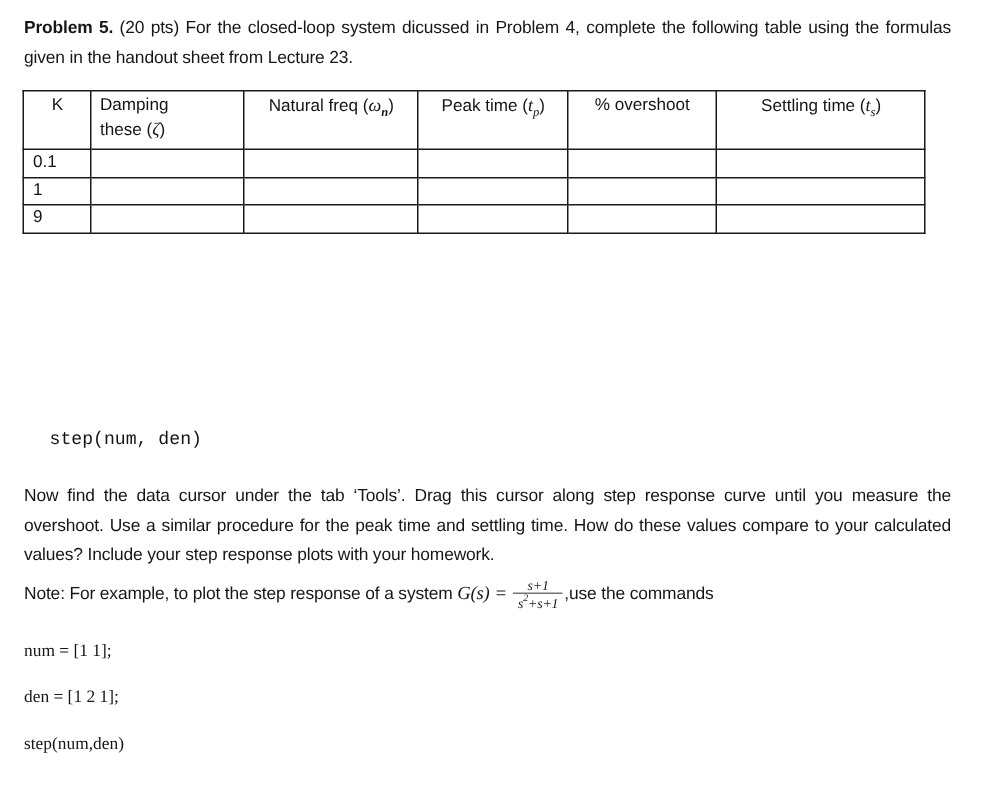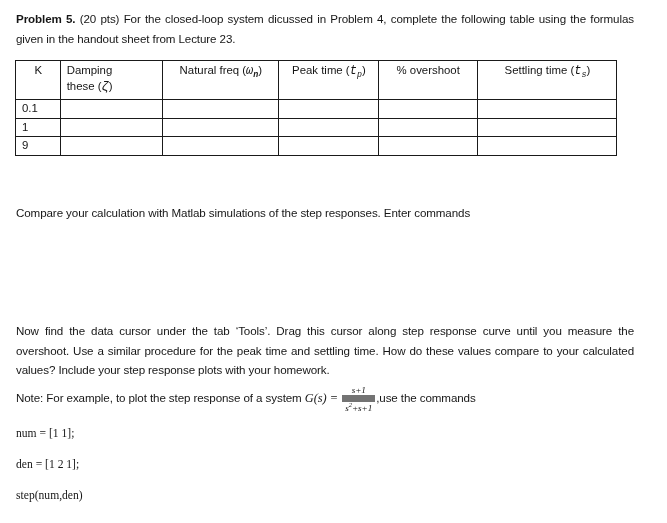--- a/index.html
+++ b/index.html
@@ -76,21 +76,21 @@
   
   col.c1 { width: 36px; }
   col.c2 { width: 82px; }
   col.c3 { width: 94px; }
   col.c4 { width: 80px; }
   col.c5 { width: 80px; }
   col.c6 { width: 112px; }
 
   
   .mathi {
-    font-family: Liberation Mono, monospace;
+    font-family: Liberation Serif, serif;
     font-style: italic;
     font-size: 12px;
     text-align: center;
   }
   .mathi sub {
     font-style: italic;
     font-size: 8.4px;
     vertical-align: baseline;
     position: relative;
     top: 3px;
@@ -135,21 +135,21 @@
     font-style: italic;
     font-size: 9.2px;
     line-height: 1.12;
     position: relative;
     top: -0.5px;
     margin: 0 1px;
   }
   .frac .num {
     display: block;
     padding: 0 3px 0.5px 3px;
-    border-bottom: 7px solid #737373;
+    border-bottom: 1px solid #737373;
   }
   .frac .den {
     display: block;
     padding: 0.5px 3px 0 3px;
   }
   .frac sup {
     font-size: 6.6px;
     vertical-align: super;
     line-height: 0;
   }
@@ -218,22 +218,22 @@
           <td></td>
           <td></td>
           <td></td>
           <td></td>
           <td></td>
         </tr>
       </tbody>
     </table>
   </div>
 
-  <div class="para" style="top: 203px;">Compare your calculation with Matlab simulations of the step responses. Enter commands</div>
-
+
+  <div class="code" style="top: 286px;">step(num, den)</div>
 
   <div class="para justify" style="top: 321px;">Now find the data cursor under the tab ‘Tools’. Drag this cursor along step response curve until you measure the overshoot. Use a similar procedure for the peak time and settling time. How do these values compare to your calculated values? Include your step response plots with your homework.</div>
 
   <div class="para" style="top: 385px;">
     <span>Note: For example, to plot the step response of a system </span><span class="gexpr">G(s)</span><span class="gexpr" style="font-style:normal; padding:0 4px;">=</span><span class="frac"><span class="num">s+1</span><span class="den"><span>s</span><sup>2</sup><span>+s+1</span></span></span><span>,use the commands</span>
   </div>
 
   <div class="cmdline" style="top: 427px;">num = [1 1];</div>
   <div class="cmdline" style="top: 458px;">den = [1 2 1];</div>
   <div class="cmdline" style="top: 489px;">step(num,den)</div>

